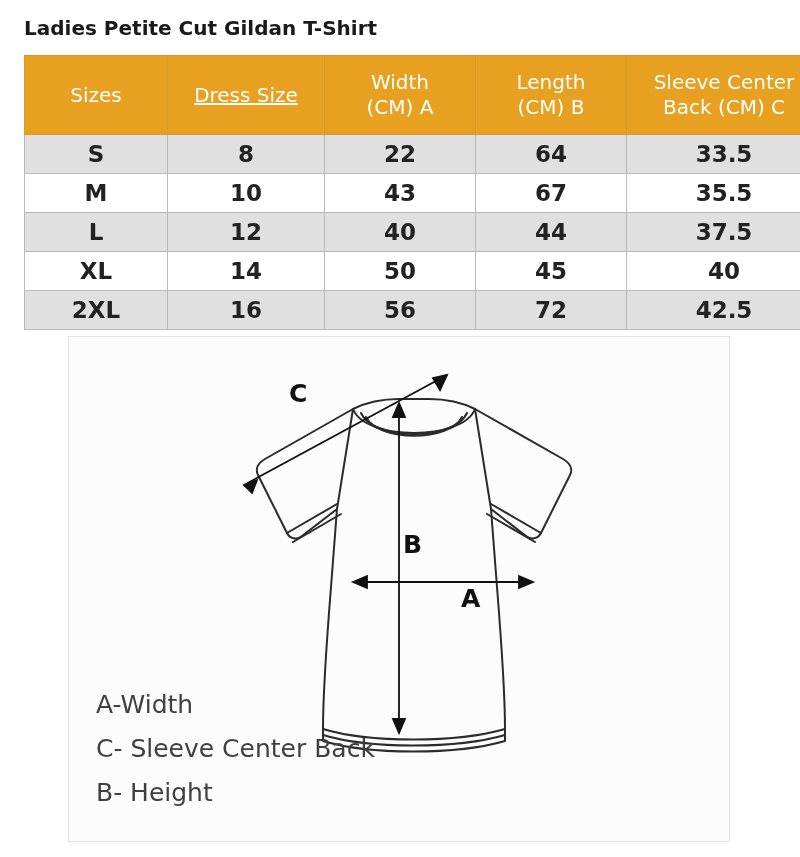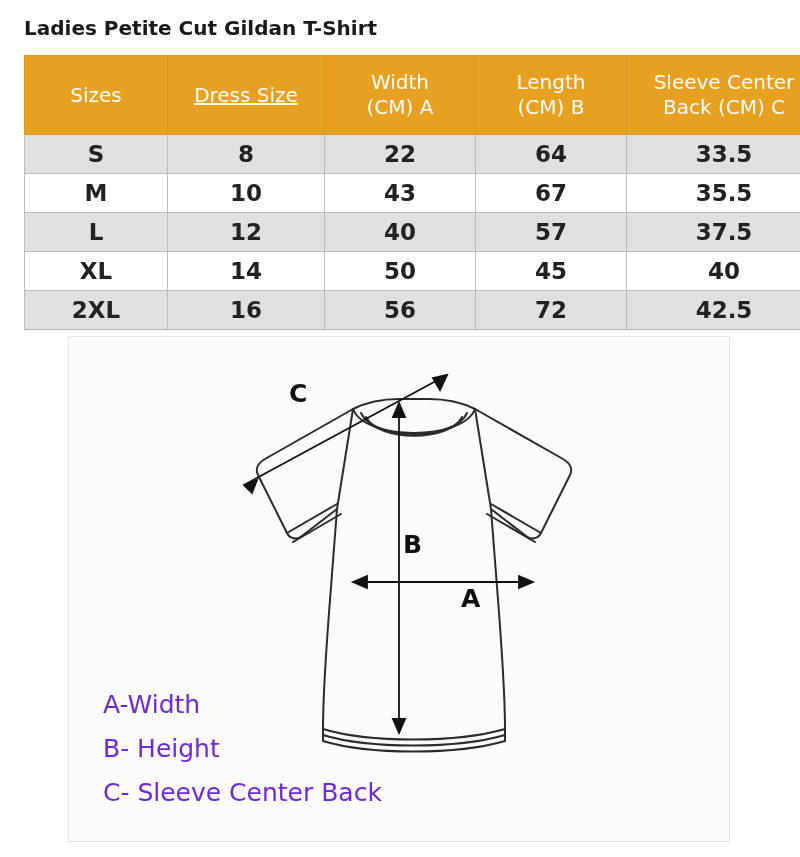--- a/index.html
+++ b/index.html
@@ -77,25 +77,25 @@
     width: 660px;
     height: 504px;
     background: #fcfcfc;
     border: 1px solid #e4e4e4;
   }
   .diagram-box svg {
     display: block;
   }
   .legend {
     position: absolute;
-    left: 103px;
+    left: 96px;
     top: 683px;
     font-size: 25px;
     line-height: 44px;
-    color: #6d28d9;
+    color: #404040;
     letter-spacing: 0px;
   }
   .legend div { white-space: nowrap; }
 </style>
 </head>
 <body>
 
 <div class="page">
 
   <div class="title">Ladies Petite Cut Gildan T-Shirt</div>
@@ -135,21 +135,21 @@
         <td>M</td>
         <td>10</td>
         <td>43</td>
         <td>67</td>
         <td>35.5</td>
       </tr>
       <tr class="alt">
         <td>L</td>
         <td>12</td>
         <td>40</td>
-        <td>57</td>
+        <td>44</td>
         <td>37.5</td>
       </tr>
       <tr>
         <td>XL</td>
         <td>14</td>
         <td>50</td>
         <td>45</td>
         <td>40</td>
       </tr>
       <tr class="alt">
@@ -222,17 +222,17 @@
       <g font-family="DejaVu Sans, sans-serif" font-size="25" font-weight="bold" fill="#111111">
         <text x="220" y="65">C</text>
         <text x="334" y="216">B</text>
         <text x="392" y="270">A</text>
       </g>
     </svg>
   </div>
 
   <div class="legend">
     <div>A-Width</div>
+    <div>C- Sleeve Center Back</div>
     <div>B- Height</div>
-    <div>C- Sleeve Center Back</div>
   </div>
 
 </div>
 
 </body></html>

